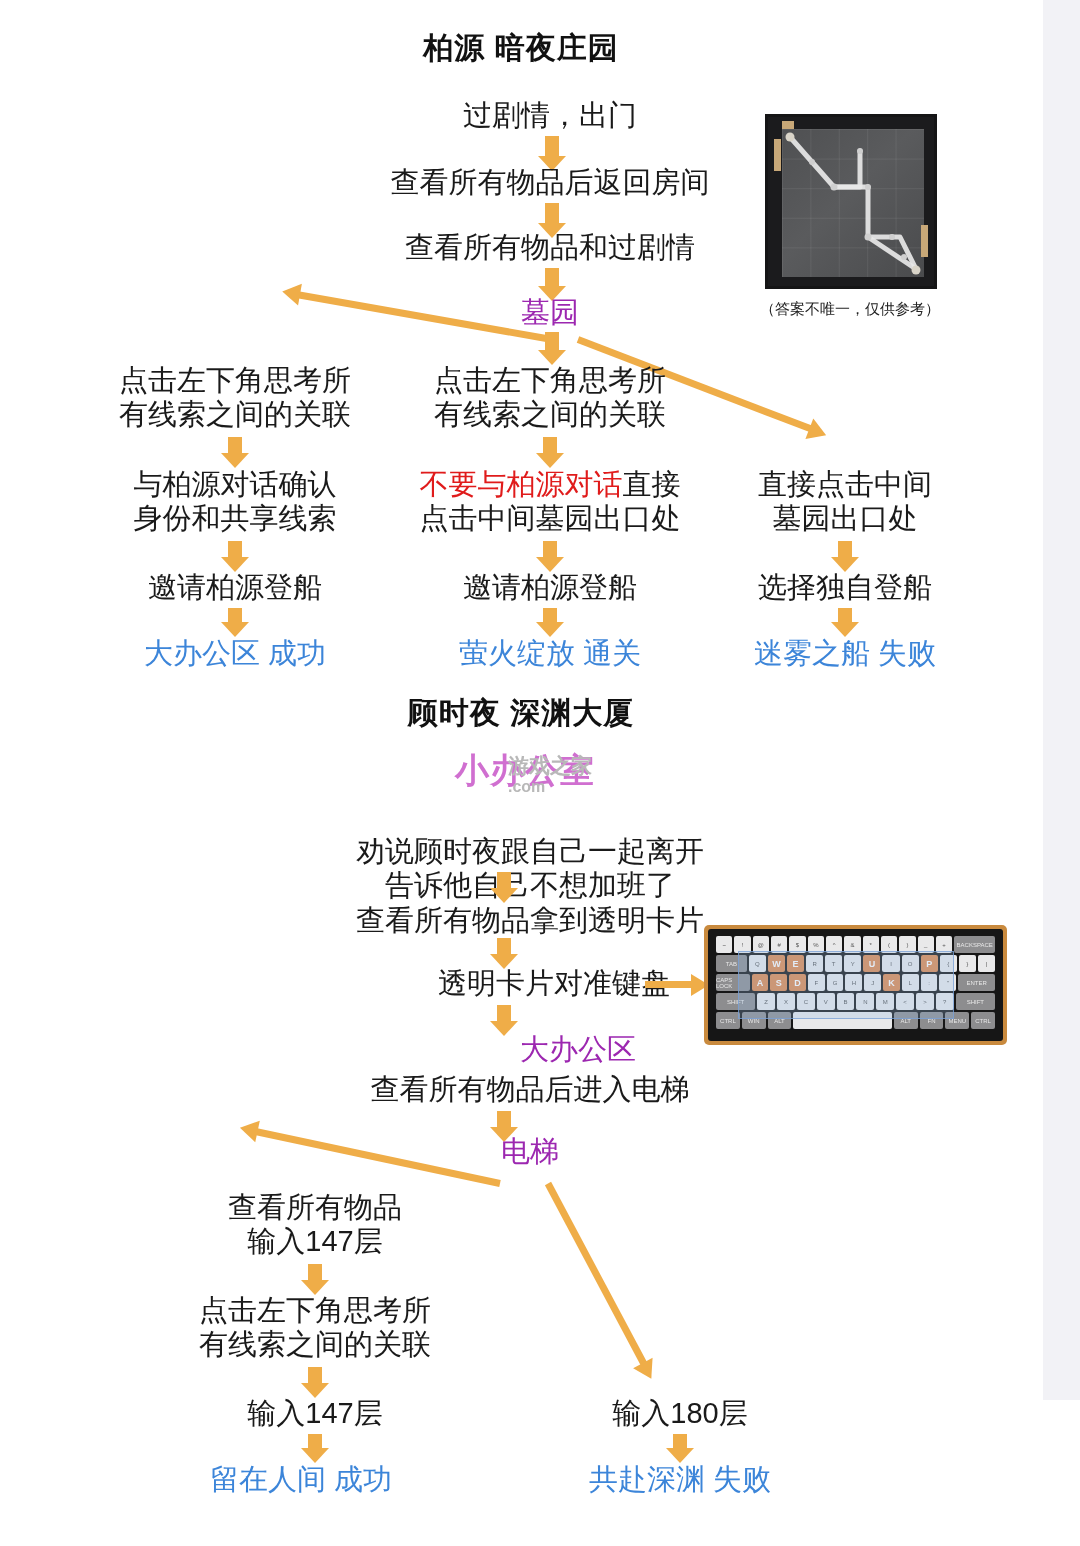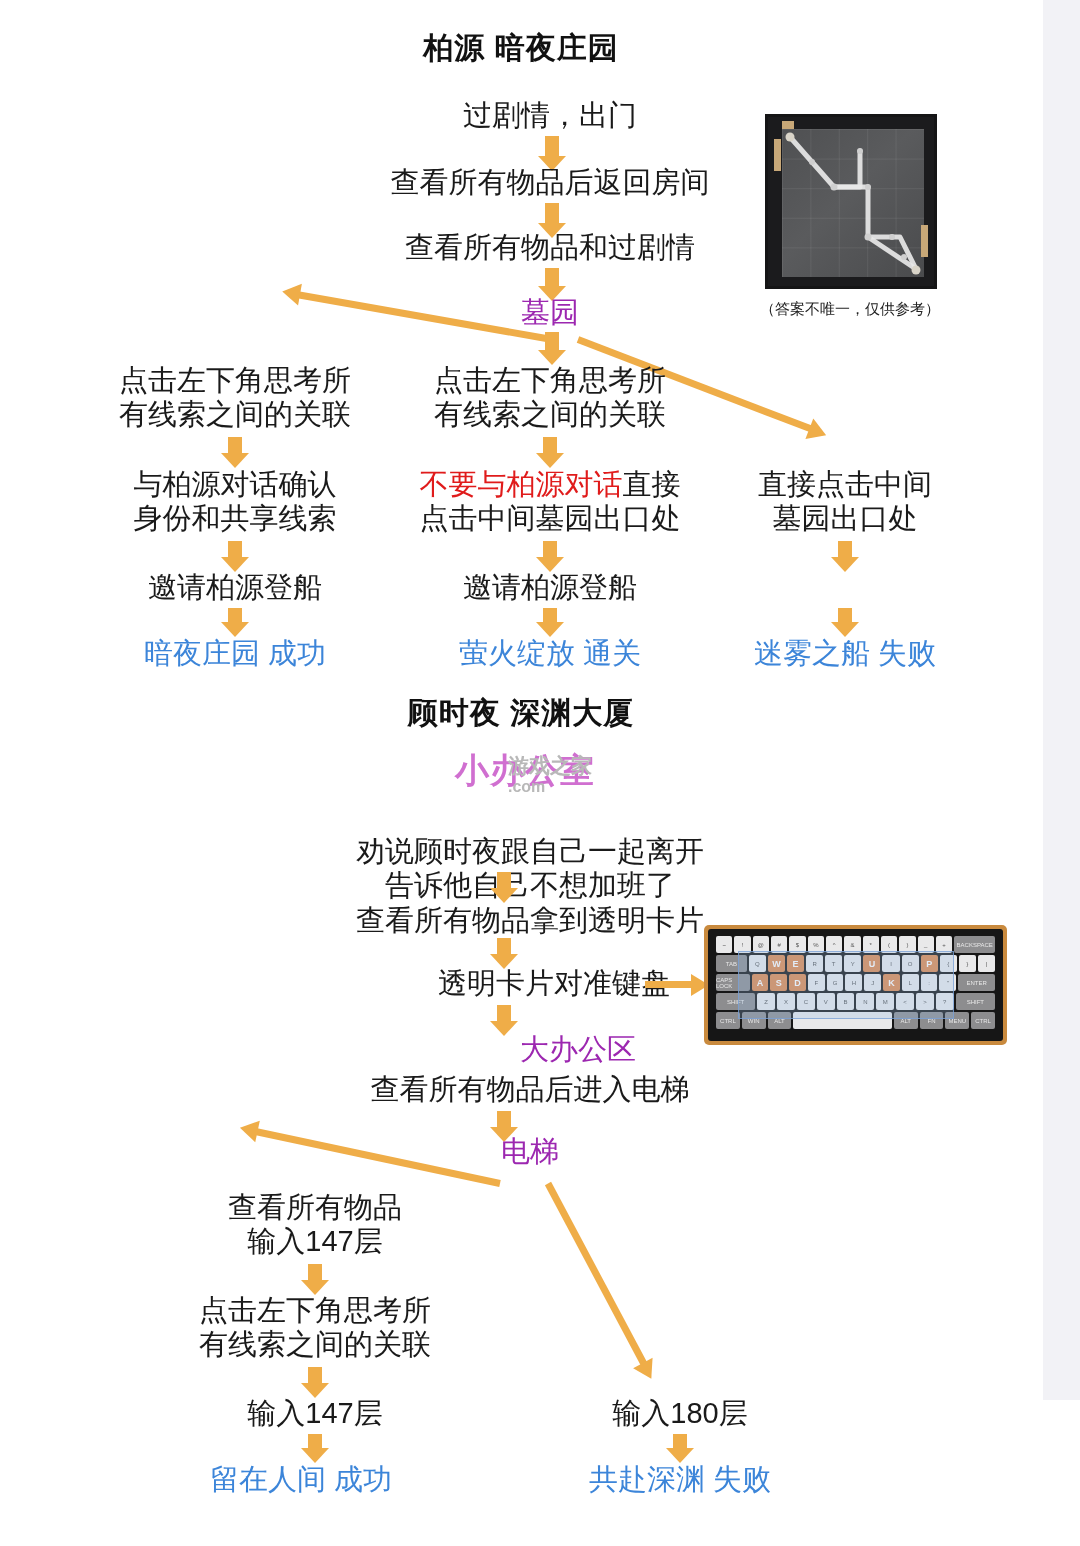--- a/index.html
+++ b/index.html
@@ -199,41 +199,42 @@
     <div>有线索之间的关联</div>
   </div>
   <div class="arrow-v" style="left:228px;top:437px;height:18px;"></div>
   <div class="node step" style="left:40px;top:467px;width:390px;">
     <div>与柏源对话确认</div>
     <div>身份和共享线索</div>
   </div>
   <div class="arrow-v" style="left:228px;top:541px;height:18px;"></div>
   <div class="node step" style="left:40px;top:570px;width:390px;">邀请柏源登船</div>
   <div class="arrow-v" style="left:228px;top:608px;height:16px;"></div>
-  <div class="node blue" style="left:40px;top:636px;width:390px;">暗夜庄园 成功</div>
+  <div class="node blue" style="left:40px;top:636px;width:390px;">大办公区 成功</div>
 
   <div class="node step" style="left:355px;top:363px;width:390px;">
     <div>点击左下角思考所</div>
     <div>有线索之间的关联</div>
   </div>
   <div class="arrow-v" style="left:543px;top:437px;height:18px;"></div>
   <div class="node step" style="left:355px;top:467px;width:390px;">
     <div><span class="red">不要与柏源对话</span><span>直接</span></div>
     <div>点击中间墓园出口处</div>
   </div>
   <div class="arrow-v" style="left:543px;top:541px;height:18px;"></div>
   <div class="node step" style="left:355px;top:570px;width:390px;">邀请柏源登船</div>
   <div class="arrow-v" style="left:543px;top:608px;height:16px;"></div>
   <div class="node blue" style="left:355px;top:636px;width:390px;">萤火绽放 通关</div>
 
   <div class="node step" style="left:650px;top:467px;width:390px;">
     <div>直接点击中间</div>
     <div>墓园出口处</div>
   </div>
   <div class="arrow-v" style="left:838px;top:541px;height:18px;"></div>
+  <div class="node step" style="left:650px;top:570px;width:390px;">选择独自登船</div>
   <div class="arrow-v" style="left:838px;top:608px;height:16px;"></div>
   <div class="node blue" style="left:650px;top:636px;width:390px;">迷雾之船 失败</div>
 
   <div class="maze-box">
     <div class="maze-inner">
       <div class="maze-grid"></div>
       <svg width="142" height="148" style="position:absolute;left:0;top:0;">
         <polyline points="8,8 52,58 78,58 78,22" fill="none" stroke="#e8e8e8" stroke-width="5" stroke-linejoin="round" stroke-linecap="round" opacity="0.92"></polyline>
         <polyline points="52,58 86,58 86,108 118,108 134,140" fill="none" stroke="#e8e8e8" stroke-width="5" stroke-linejoin="round" stroke-linecap="round" opacity="0.92"></polyline>
         <line x1="86" y1="108" x2="134" y2="140" stroke="#e8e8e8" stroke-width="5" stroke-linecap="round" opacity="0.92"></line>

